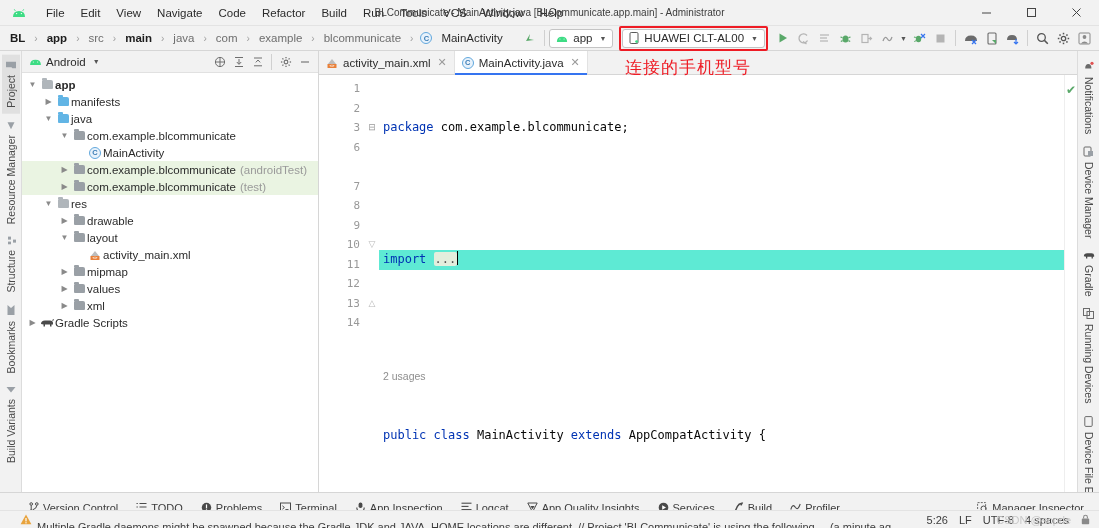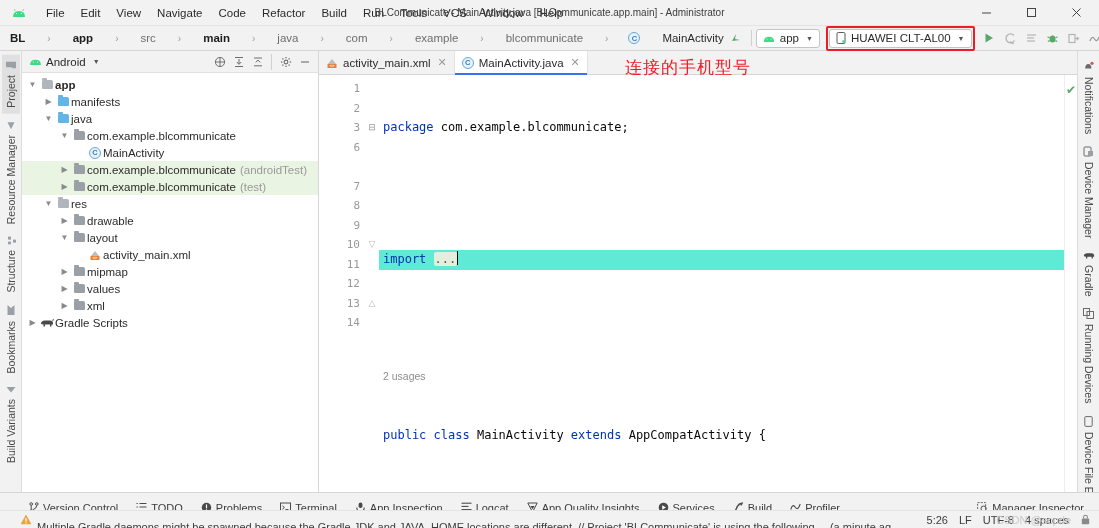--- a/index.html
+++ b/index.html
@@ -32,21 +32,21 @@
   }
   .wincontrols { margin-left: auto; display: flex; height: 26px; }
   .wc { width: 45px; display: flex; align-items: center; justify-content: center; cursor: default; }
 
   
   .toolbar {
     height: 25px; display: flex; align-items: center;
     background: #f2f2f2; border-bottom: 1px solid #d6d6d6;
     position: relative; flex: none; padding-left: 8px;
   }
-  .crumbs { display: flex; align-items: center; gap: 17px; }
+  .crumbs { display: flex; align-items: center; gap: 4px; }
   .crumb { font-size: 11.5px; color: #6e6e6e; padding: 0 2px; white-space: nowrap; }
   .crumb.bold { color: #1d1d1d; font-weight: bold; }
   .crumb.dark { color: #2b2b2b; }
   .sep { color: #a0a0a0; padding: 0 3px; font-size: 10px; }
   .cls-badge {
     display: inline-flex; align-items: center; justify-content: center;
     width: 12px; height: 12px; border-radius: 50%;
     background: #e8f2fb; border: 1px solid #62a8dd; color: #3a7cb5;
     font-size: 7.5px; font-weight: bold; margin-right: 3px;
   }

